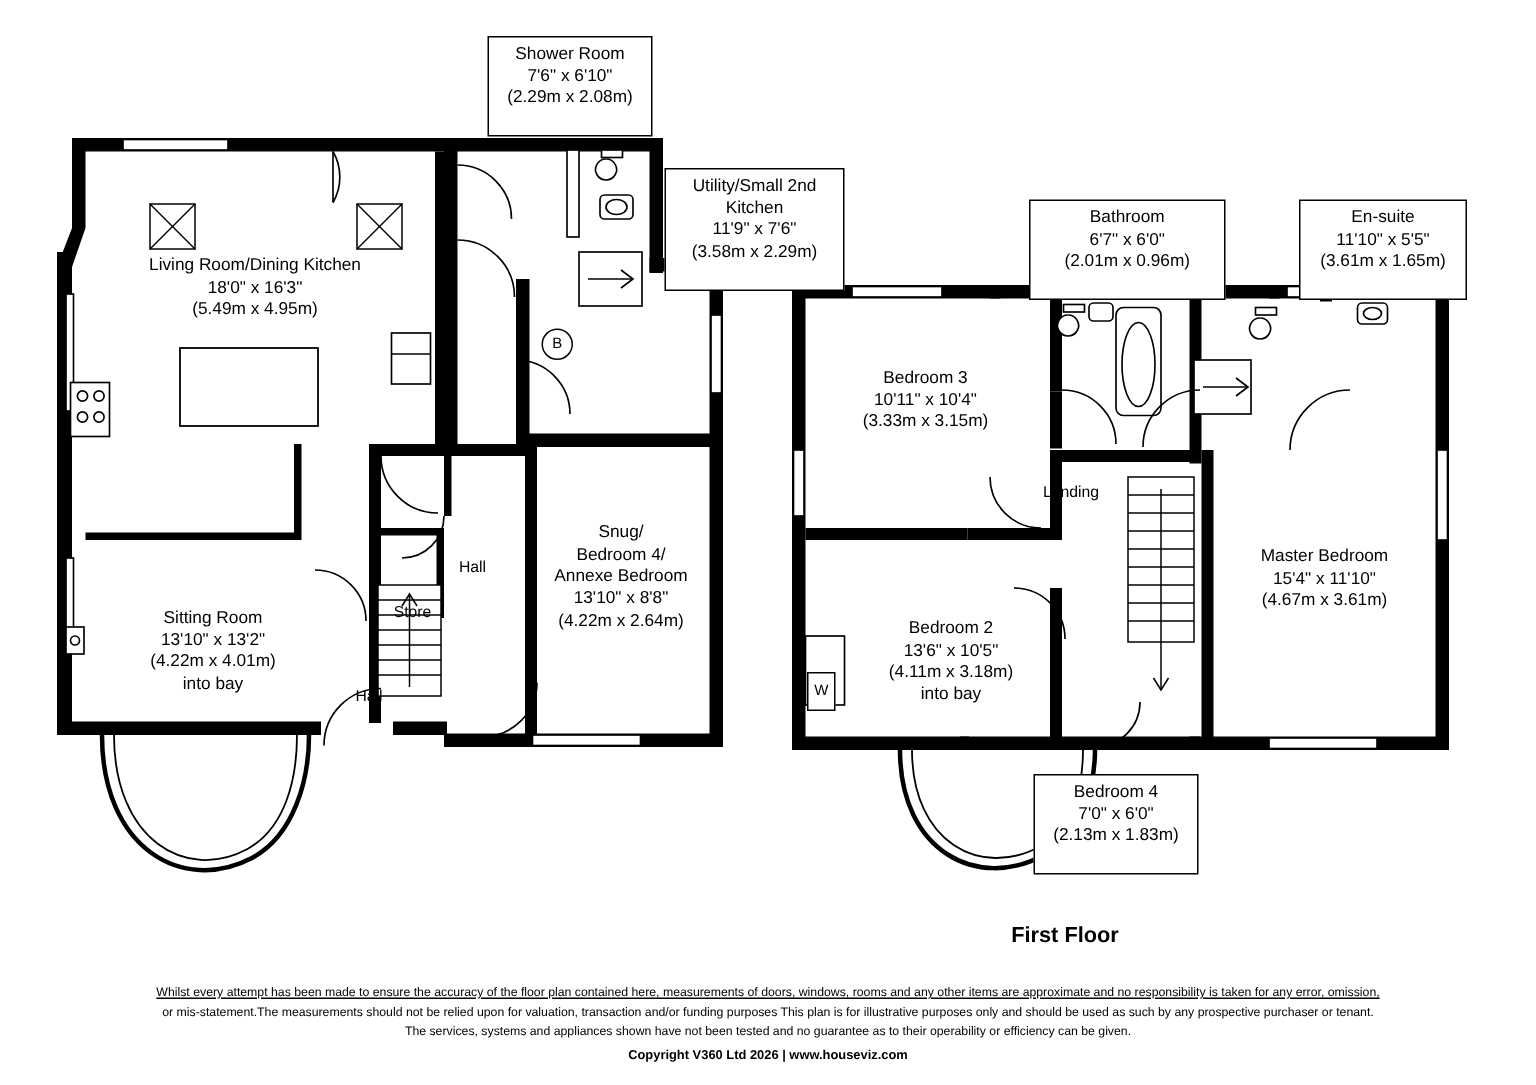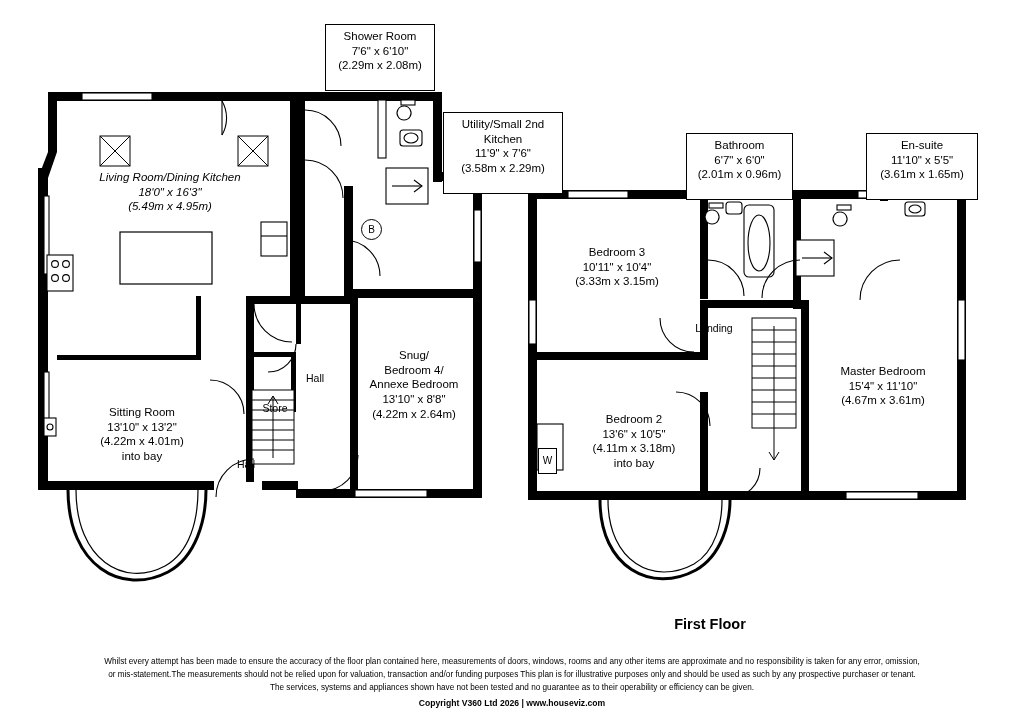--- a/index.html
+++ b/index.html
@@ -313,21 +313,21 @@
     <span class="ln">(2.29m x 2.08m)</span>
   </div>
 
   <div class="label boxed" style="left:443px; top:112px; width:120px;">
     <span class="ln name">Utility/Small 2nd</span>
     <span class="ln name">Kitchen</span>
     <span class="ln">11'9" x 7'6"</span>
     <span class="ln">(3.58m x 2.29m)</span>
   </div>
 
-  <div class="label plain" style="left:70px; top:170px; width:200px;font-style:italic;">
+  <div class="label plain" style="left:70px; top:170px; width:200px;">
     <span class="ln name">Living Room/Dining Kitchen</span>
     <span class="ln">18'0" x 16'3"</span>
     <span class="ln">(5.49m x 4.95m)</span>
   </div>
 
   <div class="label plain" style="left:68px; top:405px; width:148px;">
     <span class="ln name">Sitting Room</span>
     <span class="ln">13'10" x 13'2"</span>
     <span class="ln">(4.22m x 4.01m)</span>
     <span class="ln">into bay</span>
@@ -341,21 +341,21 @@
     <span class="ln">(4.22m x 2.64m)</span>
   </div>
 
   <div class="tiny-label" style="left:253px; top:357px; width:44px;margin-top:45px;">Store</div>
   <div class="tiny-label" style="left:296px; top:372px; width:38px;">Hall</div>
   <div class="tiny-label" style="left:227px; top:458px; width:38px;">Hall</div>
 
   <div class="circle-mark" style="left:361px; top:219px;">B</div>
 
 
-  <div class="label boxed" style="left:686px; top:133px; width:107px;">
+  <div class="label boxed" style="left:686px; top:133px; width:131px;">
     <span class="ln name">Bathroom</span>
     <span class="ln">6'7" x 6'0"</span>
     <span class="ln">(2.01m x 0.96m)</span>
   </div>
 
   <div class="label boxed" style="left:827px; top:133px; width:112px;margin-left:39px;">
     <span class="ln name">En-suite</span>
     <span class="ln">11'10" x 5'5"</span>
     <span class="ln">(3.61m x 1.65m)</span>
   </div>
@@ -372,25 +372,30 @@
     <span class="ln">(4.67m x 3.61m)</span>
   </div>
 
   <div class="label plain" style="left:570px; top:412px; width:128px;">
     <span class="ln name">Bedroom 2</span>
     <span class="ln">13'6" x 10'5"</span>
     <span class="ln">(4.11m x 3.18m)</span>
     <span class="ln">into bay</span>
   </div>
 
+  <div class="label boxed" style="left:689px; top:516px; width:110px;">
+    <span class="ln name">Bedroom 4</span>
+    <span class="ln">7'0" x 6'0"</span>
+    <span class="ln">(2.13m x 1.83m)</span>
+  </div>
 
   <div class="tiny-label" style="left:682px; top:322px; width:64px;">Landing</div>
 
   <div class="sq-mark" style="left:538px; top:448px;">W</div>
 
   <div class="floor-title" style="left:610px; top:616px; width:200px;">First Floor</div>
 
-  <div class="disclaimer" style="top:656px;">Whilst every attempt has been made to ensure the accuracy of the floor plan contained here, measurements of doors, windows, rooms and any other items are approximate and no responsibility is taken for any error, omission,</div>
+  <div class="disclaimer" style="top:656px;text-decoration:underline;">Whilst every attempt has been made to ensure the accuracy of the floor plan contained here, measurements of doors, windows, rooms and any other items are approximate and no responsibility is taken for any error, omission,</div>
   <div class="disclaimer" style="top:669px;">or mis-statement.The measurements should not be relied upon for valuation, transaction and/or funding purposes This plan is for illustrative purposes only and should be used as such by any prospective purchaser or tenant.</div>
   <div class="disclaimer" style="top:682px;">The services, systems and appliances shown have not been tested and no guarantee as to their operability or efficiency can be given.</div>
   <div class="copyright" style="top:698px;">Copyright V360 Ltd 2026 | www.houseviz.com</div>
 
 </div>
 
 </body></html>

